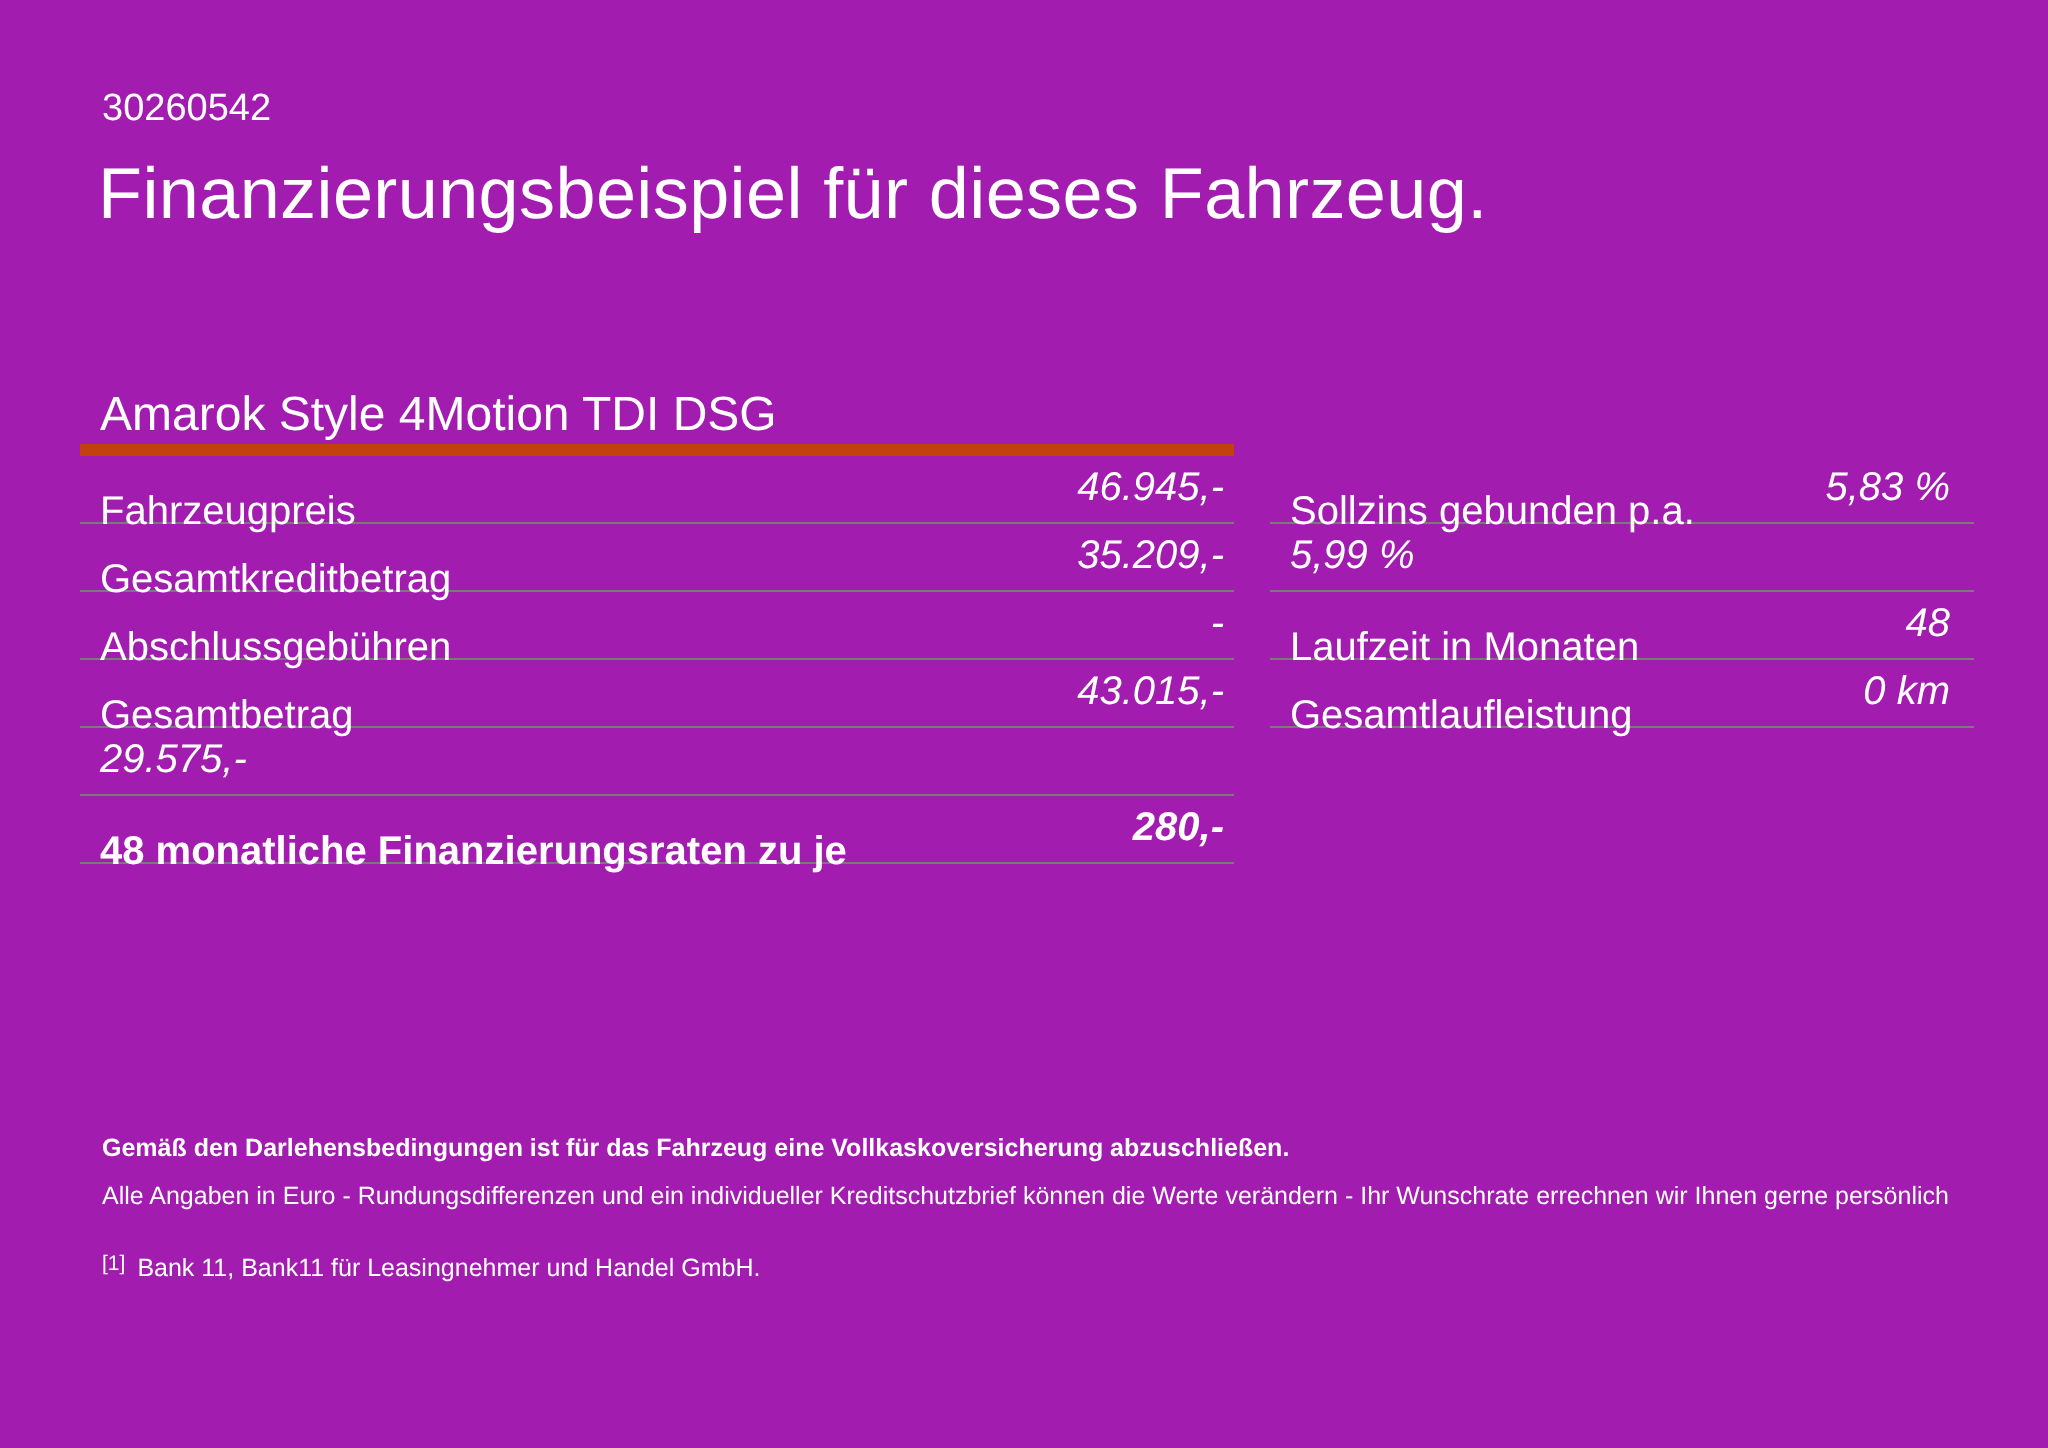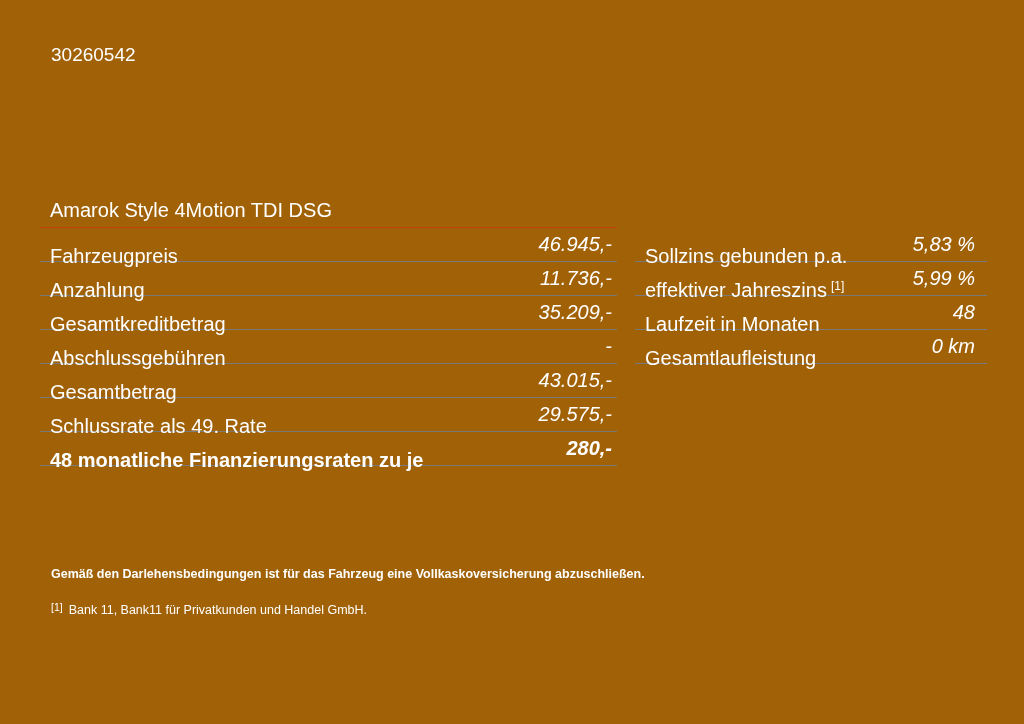--- a/index.html
+++ b/index.html
@@ -4,21 +4,21 @@
 <style>
   html, body {
     margin: 0;
     padding: 0;
     background: #000000;
   }
   .page {
     position: relative;
     width: 1024px;
     height: 724px;
-    background: #a16207;
+    background: #a21caf;
     color: #ffffff;
     font-family: "Liberation Sans", sans-serif;
     overflow: hidden;
   }
   .page-id {
     position: absolute;
     left: 51px;
     top: 44px;
     font-size: 19px;
     font-weight: 400;
@@ -40,22 +40,22 @@
     left: 40px;
     top: 193px;
     width: 577px;
   }
   .header-row {
     display: flex;
     align-items: center;
     height: 35px;
     box-sizing: border-box;
     padding-left: 10px;
-    font-size: 20px;
-    border-bottom: 1px solid #c2410c;
+    font-size: 24px;
+    border-bottom: 6px solid #c2410c;
   }
   .t-row {
     display: flex;
     justify-content: space-between;
     align-items: center;
     height: 34px;
     box-sizing: border-box;
     padding: 0 5px 0 10px;
     font-size: 20px;
     border-bottom: 1px solid #7a7a7a;
@@ -106,73 +106,69 @@
     margin-right: 6px;
   }
 </style>
 </head>
 <body>
 
 <div class="page">
 
   <div class="page-id">30260542</div>
 
+  <h1 class="page-title">Finanzierungsbeispiel für dieses Fahrzeug.</h1>
 
   <div class="finance-table">
     <div class="header-row">Amarok Style 4Motion TDI DSG</div>
 
     <div class="t-row">
       <span class="label">Fahrzeugpreis</span>
       <span class="value">46.945,-</span>
-    </div>
-    <div class="t-row">
-      <span class="label">Anzahlung</span>
-      <span class="value">11.736,-</span>
     </div>
     <div class="t-row">
       <span class="label">Gesamtkreditbetrag</span>
       <span class="value">35.209,-</span>
     </div>
     <div class="t-row">
       <span class="label">Abschlussgebühren</span>
       <span class="value">-</span>
     </div>
     <div class="t-row">
       <span class="label">Gesamtbetrag</span>
       <span class="value">43.015,-</span>
     </div>
     <div class="t-row">
-      <span class="label">Schlussrate als 49. Rate</span>
       <span class="value">29.575,-</span>
     </div>
     <div class="t-row emphasis">
       <span class="label">48 monatliche Finanzierungsraten zu je</span>
       <span class="value">280,-</span>
     </div>
   </div>
 
   <div class="conditions-table">
     <div class="t-row">
       <span class="label">Sollzins gebunden p.a.</span>
       <span class="value">5,83 %</span>
     </div>
     <div class="t-row">
-      <span class="label"><span>effektiver Jahreszins</span><span class="sup">[1]</span></span>
       <span class="value">5,99 %</span>
     </div>
     <div class="t-row">
       <span class="label">Laufzeit in Monaten</span>
       <span class="value">48</span>
     </div>
     <div class="t-row">
       <span class="label">Gesamtlaufleistung</span>
       <span class="value">0 km</span>
     </div>
   </div>
 
   <div class="footer">
     <p class="bold">Gemäß den Darlehensbedingungen ist für das Fahrzeug eine Vollkaskoversicherung abzuschließen.</p>
+    <p>Alle Angaben in Euro - Rundungsdifferenzen und ein individueller Kreditschutzbrief können die Werte verändern - Ihr Wunschrate errechnen wir Ihnen gerne persönlich</p>
     <p class="footnote">
-      <span class="fn-marker">[1]</span><span>Bank 11, Bank11 für Privatkunden und Handel GmbH.</span>
+      <span class="fn-marker">[1]</span><span>Bank 11, Bank11 für Leasingnehmer und Handel GmbH.</span>
     </p>
   </div>
 
 </div>
 
 </body></html>

